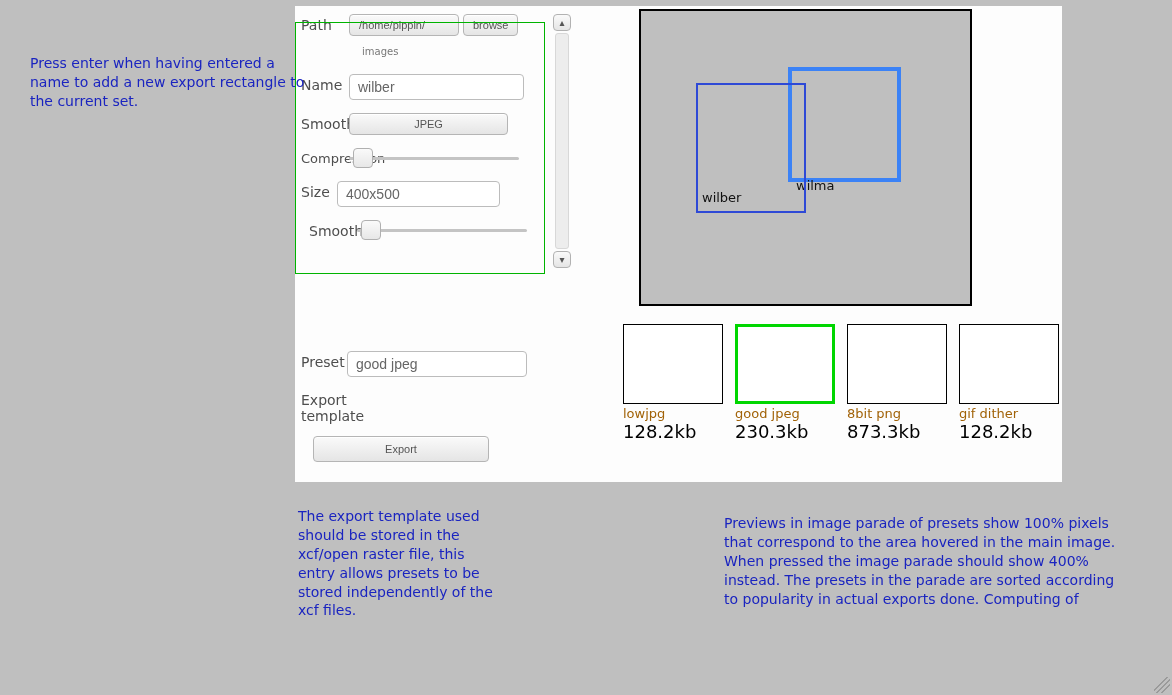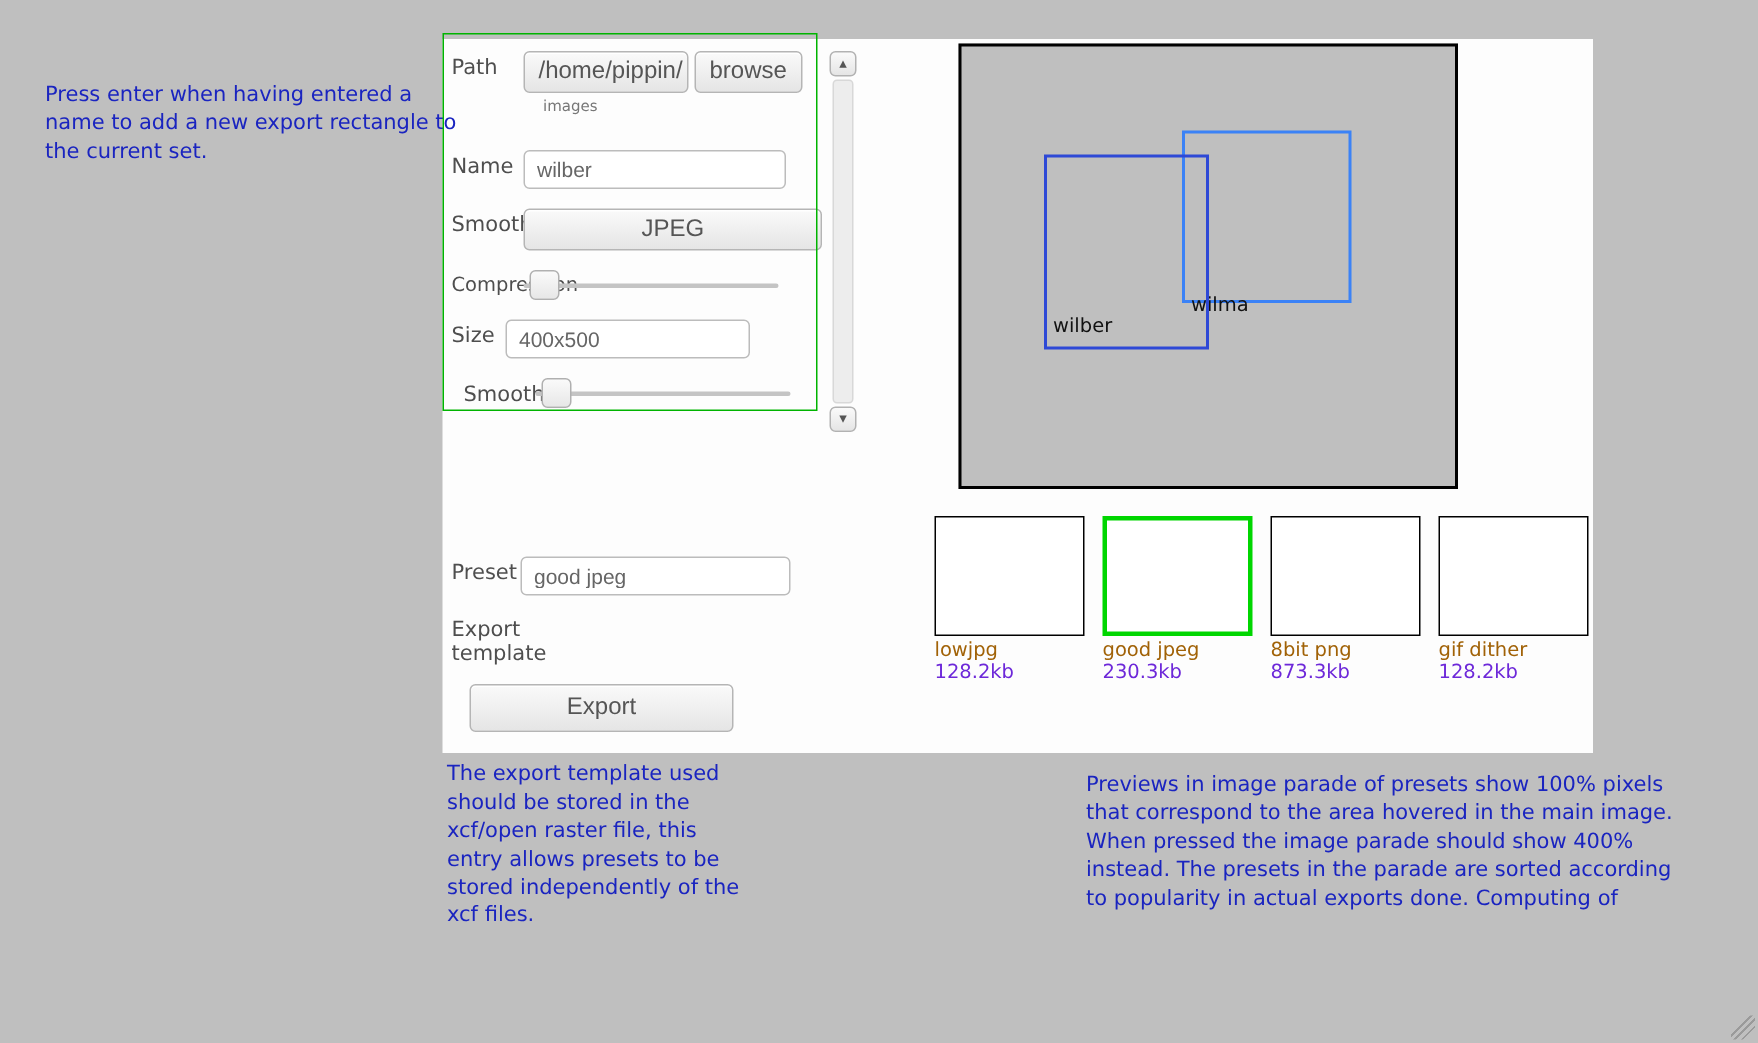--- a/index.html
+++ b/index.html
@@ -12,21 +12,21 @@
     font-family: "DejaVu Sans", Verdana, sans-serif;
     font-size: 14px;
     color: #333;
     position: relative;
     overflow: hidden;
   }
 
   .panel {
     position: absolute;
     left: 295px;
-    top: 26px;
+    top: 6px;
     width: 767px;
     height: 476px;
     background: #fdfdfd;
     padding-left: 35px;
   }
 
   .green-outline {
     position: absolute;
     left: 295px;
     top: 22px;
@@ -54,21 +54,21 @@
     padding-top: 3px;
     color: #4e4e4e;
   }
   .ctl { display: flex; align-items: center; gap: 4px; }
 
   .btn {
     background: linear-gradient(#fafafa,#e5e5e5);
     border: 1px solid #b5b5b5;
     border-radius: 4px;
     padding: 4px 9px;
-    font-size: 16px;
+    font-size: 11px;
     color: #555;
     cursor: pointer;
     box-shadow: 0 1px 0 #fff inset;
   }
 
   .path-btn { width: 110px; text-align:left; }
   .path-sub {
     position: absolute;
     left: 61px;
     top: 32px;
@@ -81,21 +81,21 @@
     border: 1px solid #bcbcbc;
     border-radius: 4px;
     padding: 4px 8px;
     font-size: 14px;
     color: #666;
     width: 175px;
   }
   .txt-wide { width: 162px !important; }
 
   .fmt-btn {
-    width: 199px;
+    width: 159px;
     text-align: center;
   }
 
   
   .spin {
     position: absolute;
     left: 258px;
     top: 8px;
     width: 18px;
   }
@@ -148,21 +148,21 @@
   }
   .region {
     position: absolute;
     background: transparent;
   }
   .region .rlabel {
     position:absolute; left:4px; bottom:4px;
     font-size:13px; color:#111;
   }
   .r-wilber { left:55px; top:72px; width:110px; height:130px; border:2px solid #2e49d6; }
-  .r-wilma  { left:147px; top:56px; width:113px; height:115px; border:2px solid #3b82f6; }
+  .r-wilma  { left:147px; top:56px; width:113px; height:115px; border:4px solid #3b82f6; }
   .r-wilma .rlabel { bottom: auto; top: 107px; }
   .r-wilber .rlabel { bottom: 6px; }
 
   .canvas-note {
     position: absolute;
     left: 82px;
     top: 210px;
     width: 230px;
     font-size: 13.5px;
     color: #1a24c0;
@@ -183,21 +183,21 @@
   .preset .thumb-box {
     width: 100px;
     height: 80px;
     background: #fff;
     border: 1px solid #000;
   }
   .preset.active .thumb-box {
     border: 3px solid #00d600;
   }
   .preset .p-name { font-size:13px; color:#a16207; margin-top:2px; }
-  .preset .p-size { font-size:13px; color:#6d28d9; }
+  .preset .p-size { font-size:18px; color:#000000; }
 
   
   .form2 {
     position: absolute;
     left: 6px;
     top: 345px;
     width: 300px;
   }
   .form2 .row { margin-bottom: 12px; }
   .form2 .lbl { width: 80px; }

